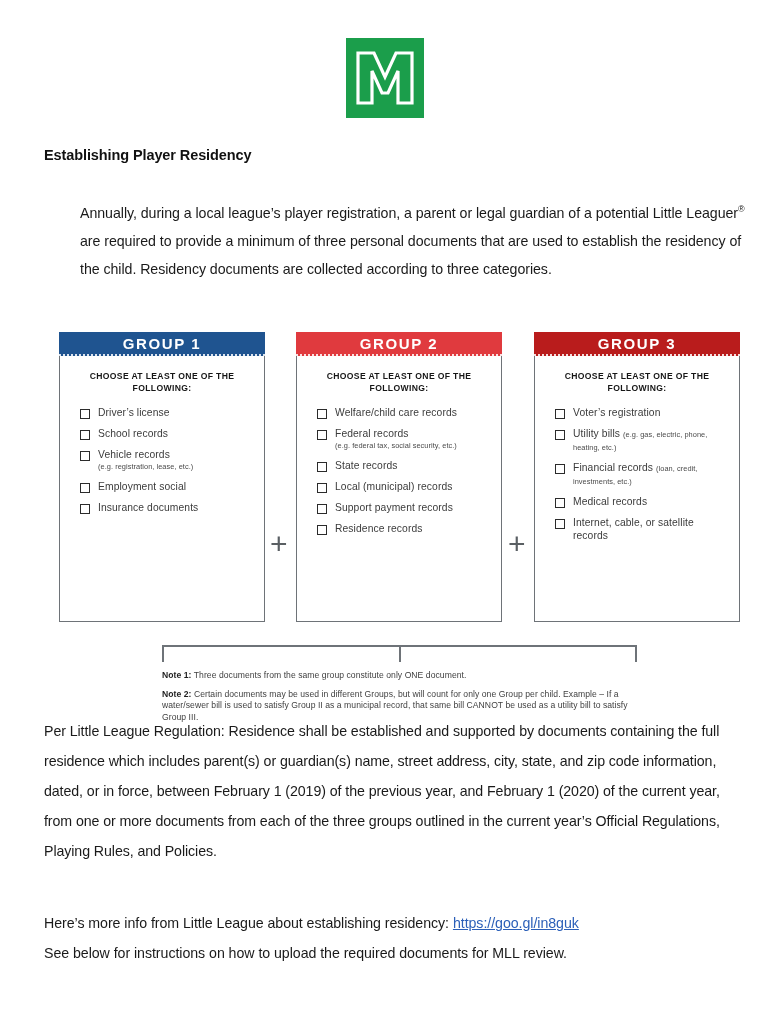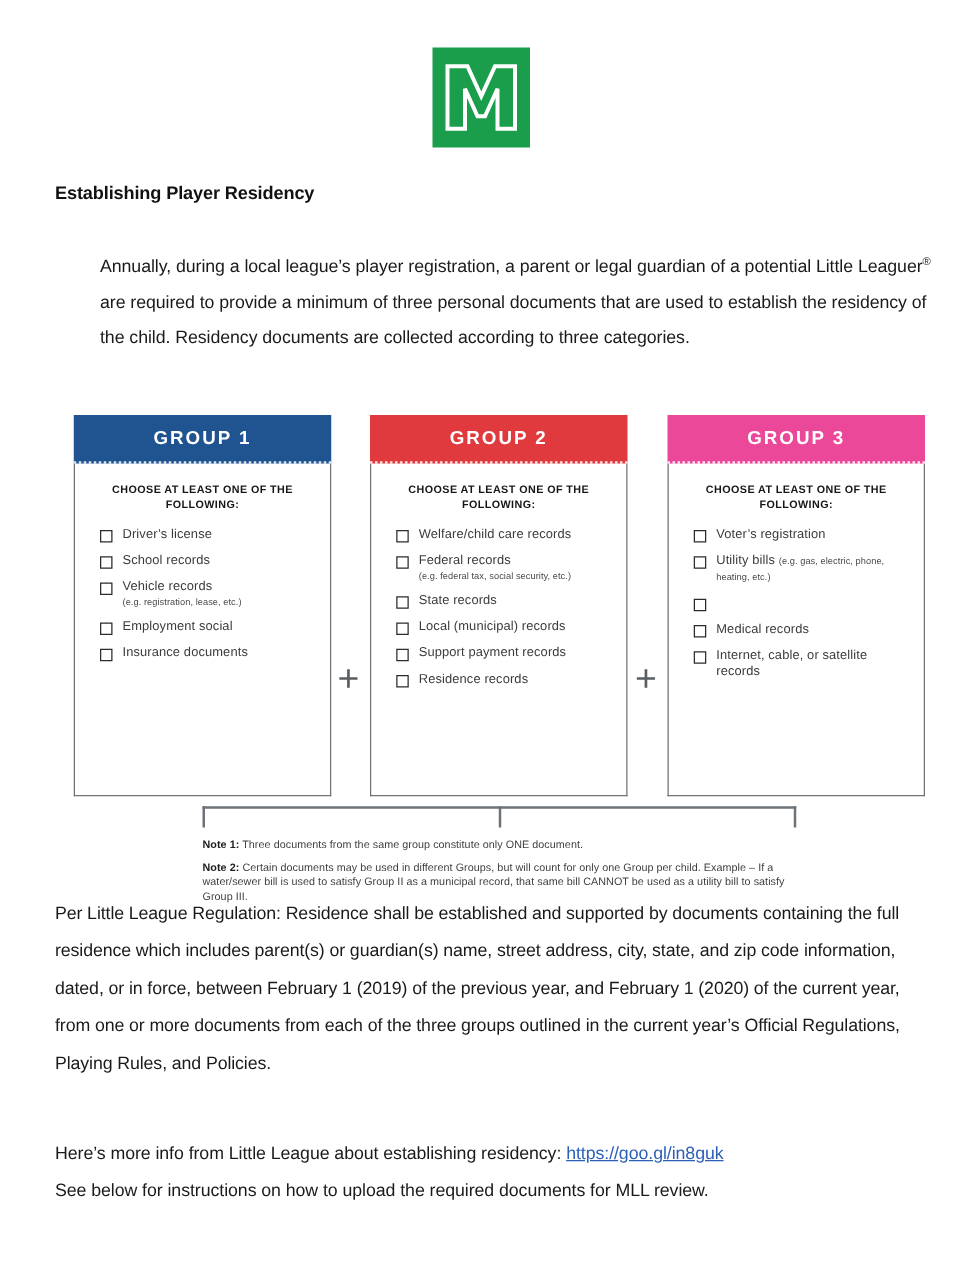--- a/index.html
+++ b/index.html
@@ -68,21 +68,21 @@
   .group-col {
     position: absolute;
     top: 0;
     width: 206px;
   }
   .group-col.c1 { left: 59px; }
   .group-col.c2 { left: 296px; }
   .group-col.c3 { left: 534px; }
 
   .group-head {
-    height: 39px;
+    height: 24px;
     display: flex;
     align-items: center;
     justify-content: center;
     color: #ffffff;
     font-size: 15px;
     font-weight: bold;
     letter-spacing: 1.6px;
     border-bottom: 2px dotted rgba(255,255,255,0.85);
     box-sizing: border-box;
   }
@@ -289,34 +289,35 @@
       <div class="item">
         <span class="chk"></span>
         <span class="item-text">Residence records</span>
       </div>
     </div>
   </div>
 
   <div class="plus p2">+</div>
 
   <div class="group-col c3">
-    <div class="group-head" style="background:#ec4899">GROUP 3</div>
+    <div class="group-head" style="background:#b91c1c">GROUP 3</div>
     <div class="group-body">
       <div class="choose-label">CHOOSE AT LEAST ONE OF THE FOLLOWING:</div>
 
       <div class="item">
         <span class="chk"></span>
         <span class="item-text">Voter’s registration</span>
       </div>
       <div class="item">
         <span class="chk"></span>
         <span class="item-text"><span>Utility bills </span><span class="sub inline">(e.g. gas, electric, phone, heating, etc.)</span></span>
       </div>
       <div class="item">
         <span class="chk"></span>
+        <span class="item-text"><span>Financial records </span><span class="sub inline">(loan, credit, investments, etc.)</span></span>
       </div>
       <div class="item">
         <span class="chk"></span>
         <span class="item-text">Medical records</span>
       </div>
       <div class="item">
         <span class="chk"></span>
         <span class="item-text" style="max-width:152px; display:inline-block;">Internet, cable, or satellite records</span>
       </div>
     </div>

